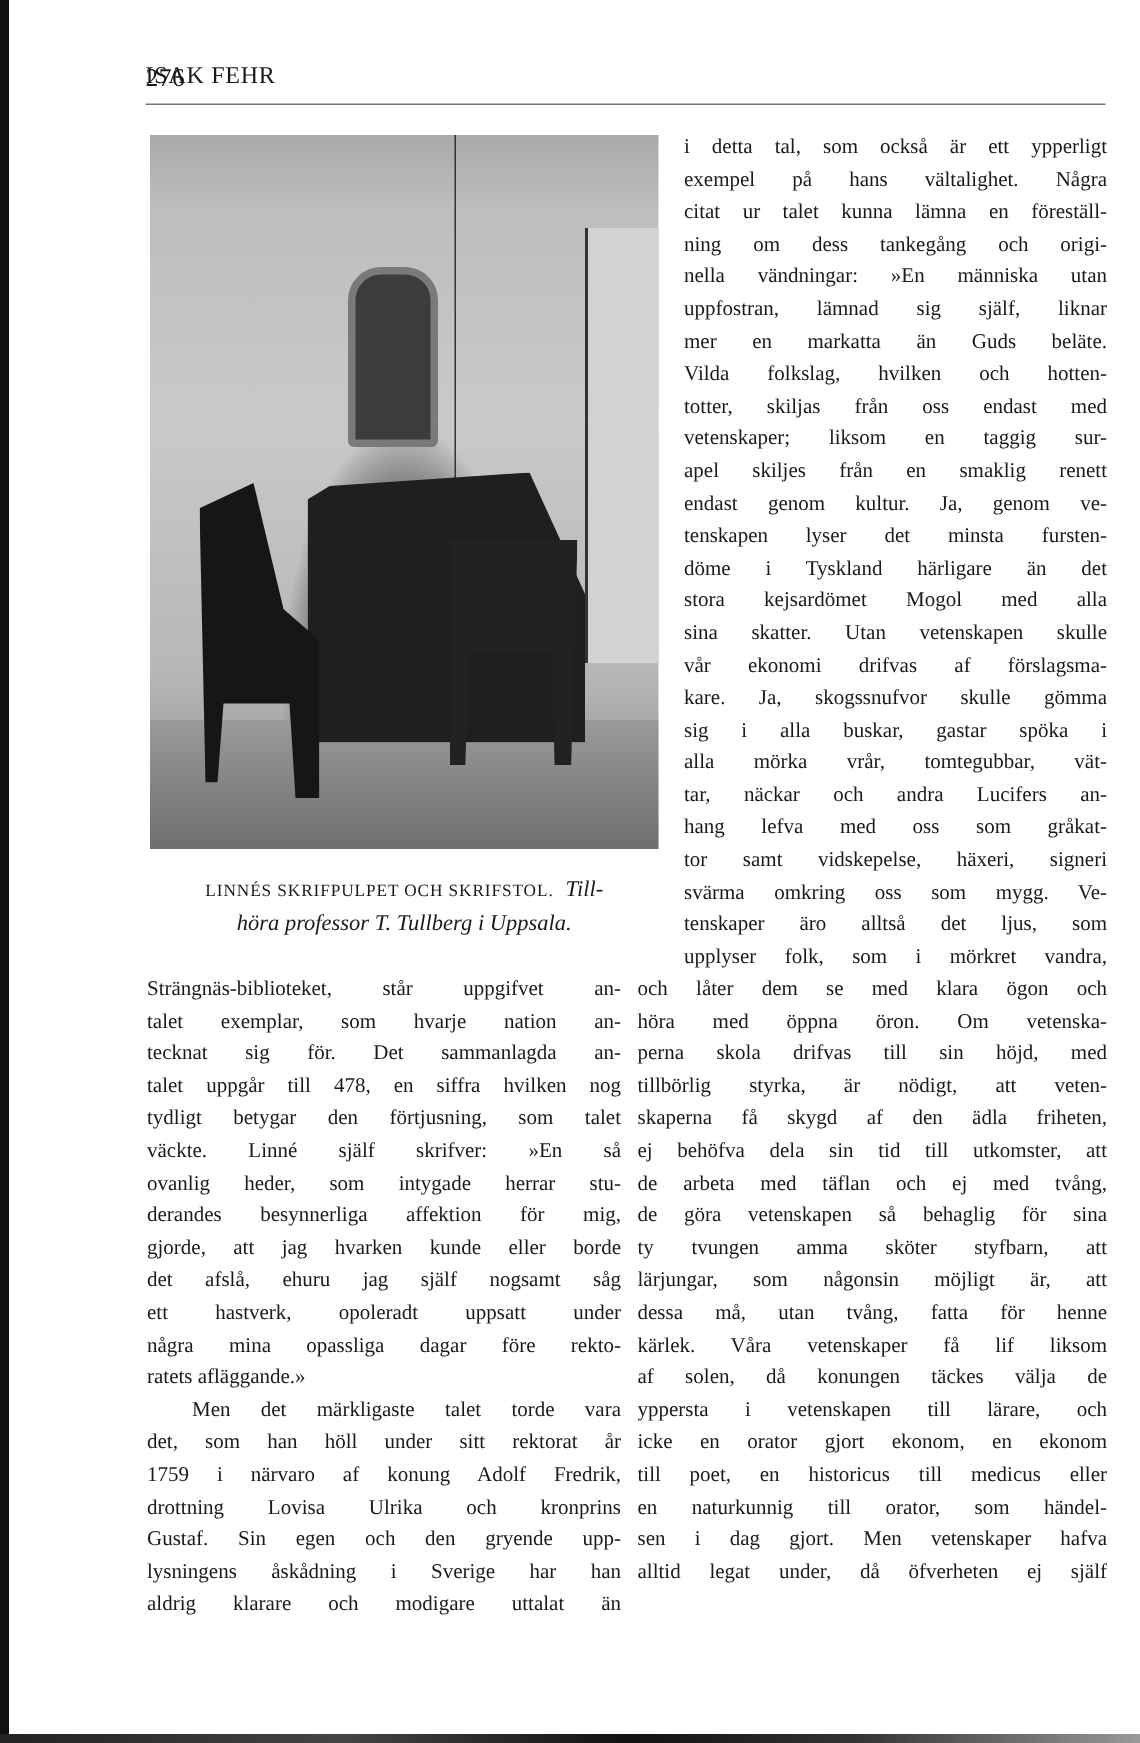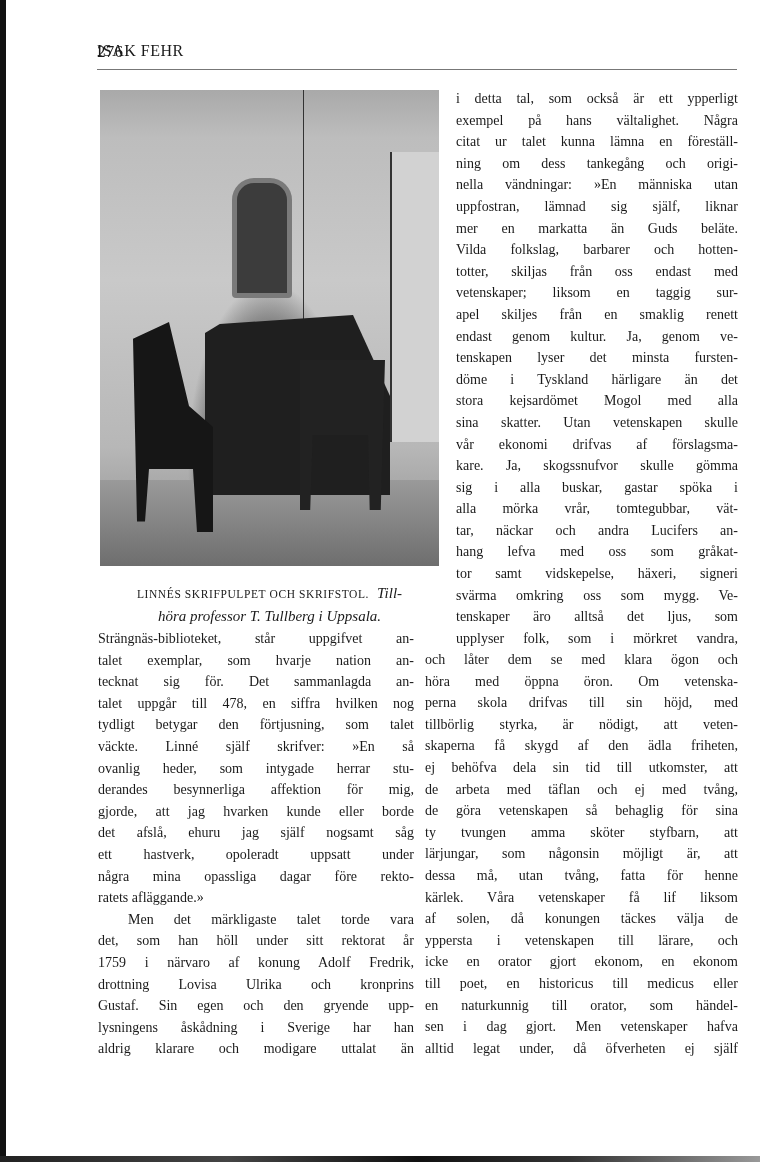--- a/index.html
+++ b/index.html
@@ -154,21 +154,21 @@
     .col .line.indent {
       padding-left: 30px;
     }
     .col-right-top {
       left: 456px;
       top: 88px;
       width: 282px;
     }
     .col-left-bottom {
       left: 98px;
-      top: 628px;
+      top: 649px;
       width: 316px;
     }
     .col-right-bottom {
       left: 425px;
       top: 649px;
       width: 313px;
     }
   </style>
 </head>
 <body>
@@ -198,21 +198,21 @@
 </div>
 
 <div class="col col-right-top">
   <span class="line">i detta tal, som också är ett ypperligt</span>
   <span class="line">exempel på hans vältalighet.  Några</span>
   <span class="line">citat ur talet kunna lämna en föreställ-</span>
   <span class="line">ning om dess tankegång och origi-</span>
   <span class="line">nella vändningar: »En människa utan</span>
   <span class="line">uppfostran, lämnad sig själf, liknar</span>
   <span class="line">mer en markatta än Guds beläte.</span>
-  <span class="line">Vilda folkslag, barbarer och hotten-</span>
+  <span class="line">Vilda folkslag, hvilken och hotten-</span>
   <span class="line">totter, skiljas från oss endast med</span>
   <span class="line">vetenskaper; liksom en taggig sur-</span>
   <span class="line">apel skiljes från en smaklig renett</span>
   <span class="line">endast genom kultur.  Ja, genom ve-</span>
   <span class="line">tenskapen lyser det minsta fursten-</span>
   <span class="line">döme i Tyskland härligare än det</span>
   <span class="line">stora kejsardömet Mogol med alla</span>
   <span class="line">sina skatter.  Utan vetenskapen skulle</span>
   <span class="line">vår ekonomi drifvas af förslagsma-</span>
   <span class="line">kare. Ja, skogssnufvor skulle gömma</span>

